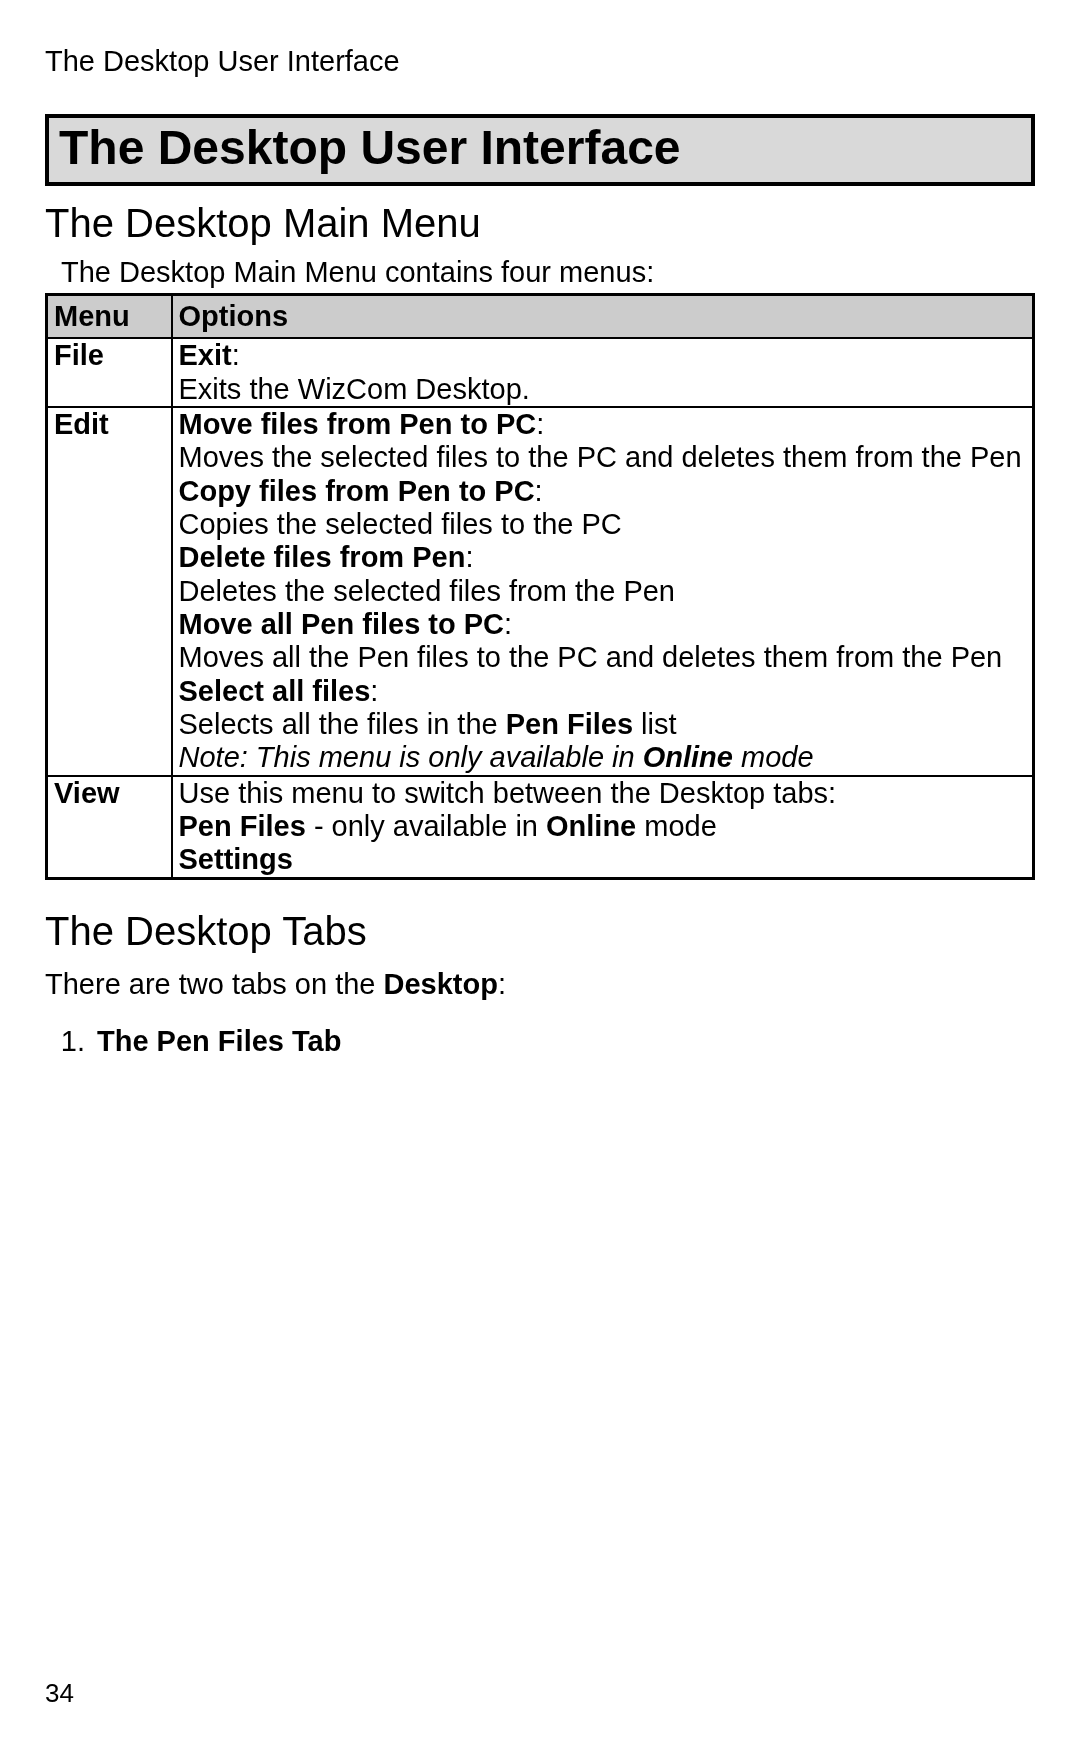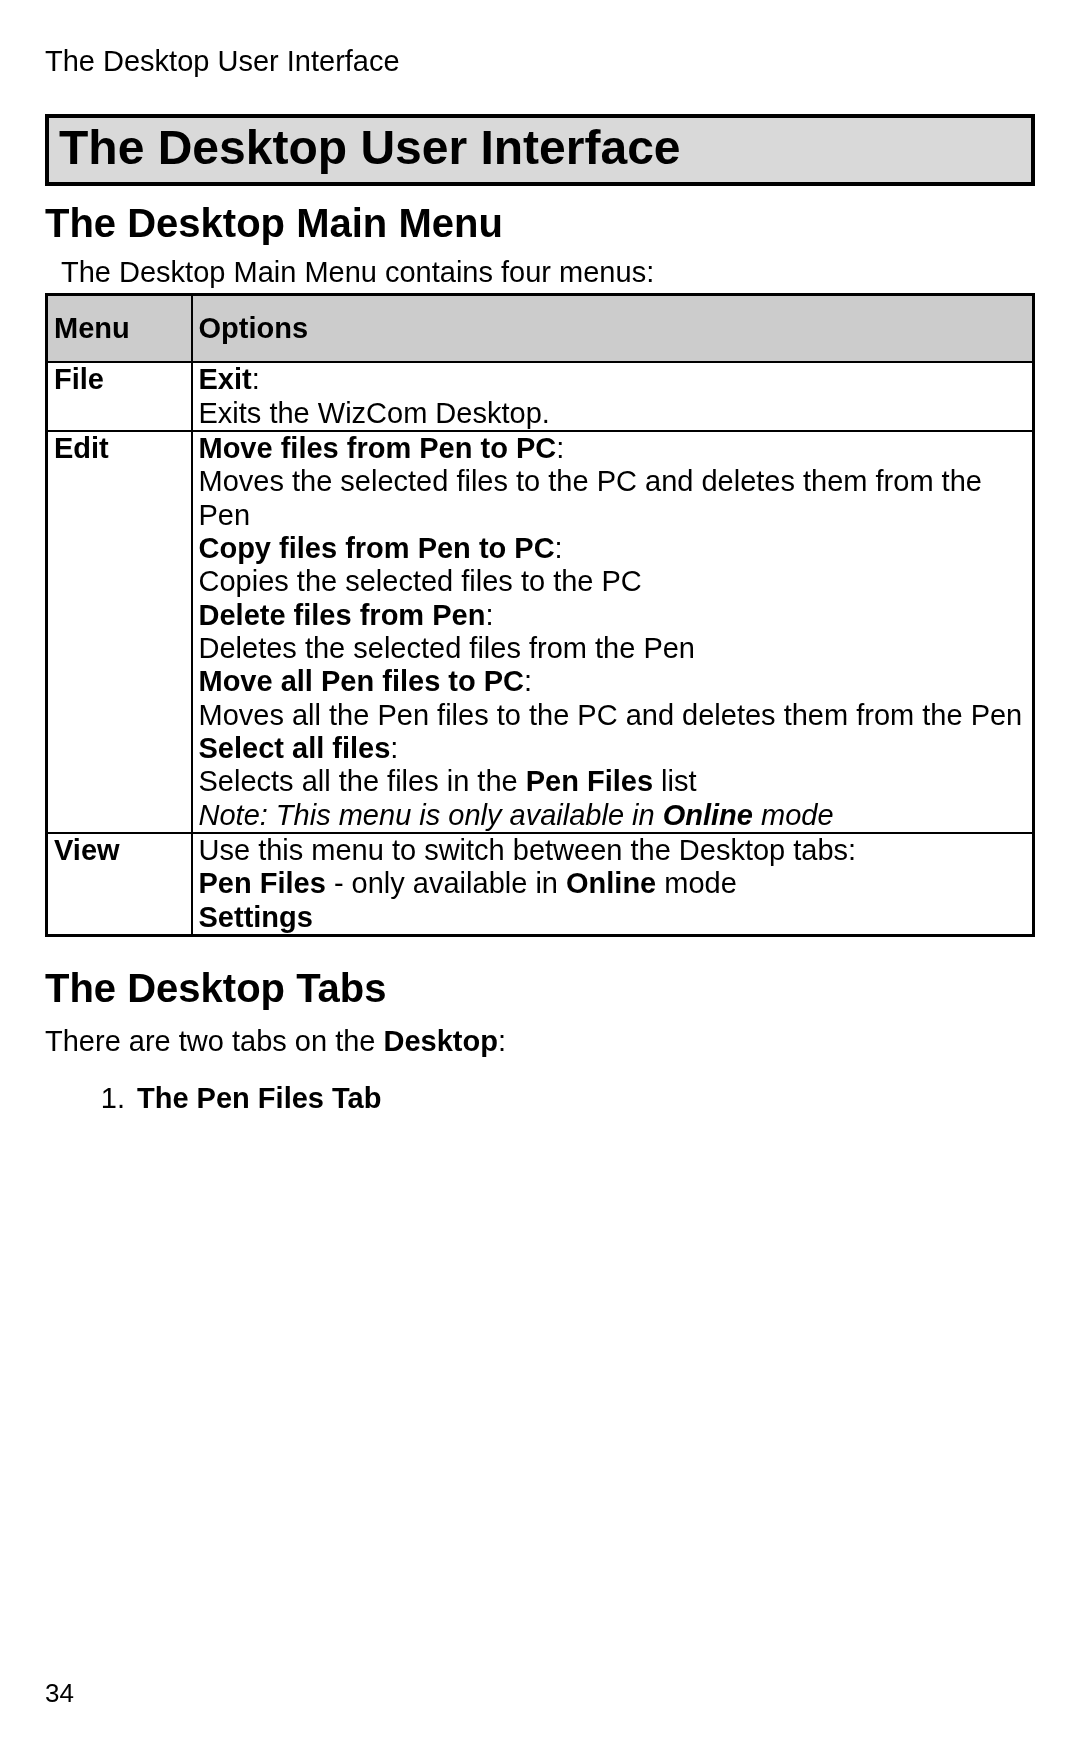--- a/index.html
+++ b/index.html
@@ -28,67 +28,66 @@
     padding: 2px 10px 6px 10px;
     margin-bottom: 14px;
   }
   .title-box h1 {
     margin: 0;
     font-size: 48px;
     font-weight: bold;
   }
   h2 {
     font-size: 40px;
-    font-weight: bold;
+    font-weight: normal;
     margin: 0 0 10px 0;
   }
   .intro {
     margin: 0 0 4px 16px;
   }
   table.menu {
     width: 100%;
     border-collapse: collapse;
     border: 3px solid #000;
   }
   table.menu th {
     text-align: left;
     font-weight: bold;
     background: #cccccc;
     border-left: 2px solid #000;
     border-right: 2px solid #000;
     border-top: 3px solid #000;
     border-bottom: 2px solid #000;
-    padding: 16px 6px;
+    padding: 4px 6px;
     font-size: 29px;
   }
   table.menu td {
     vertical-align: top;
     border: 2px solid #000;
     padding: 0 6px;
     font-size: 29px;
   }
   table.menu td.col-menu {
-    width: 145px;
+    width: 125px;
     font-weight: bold;
   }
   .b { font-weight: bold; }
   .i { font-style: italic; }
   .section-gap {
     height: 28px;
   }
   .tabs-intro {
     margin: 14px 0 24px 0;
   }
   ol.tabs-list {
     margin: 0;
     padding-left: 48px;
   }
   ol.tabs-list li {
     padding-left: 4px;
-    margin-left: 40px;
   }
   .tab-title {
     font-weight: bold;
   }
   .page-number {
     position: absolute;
     bottom: 40px;
     left: 45px;
     font-size: 26px;
   }

